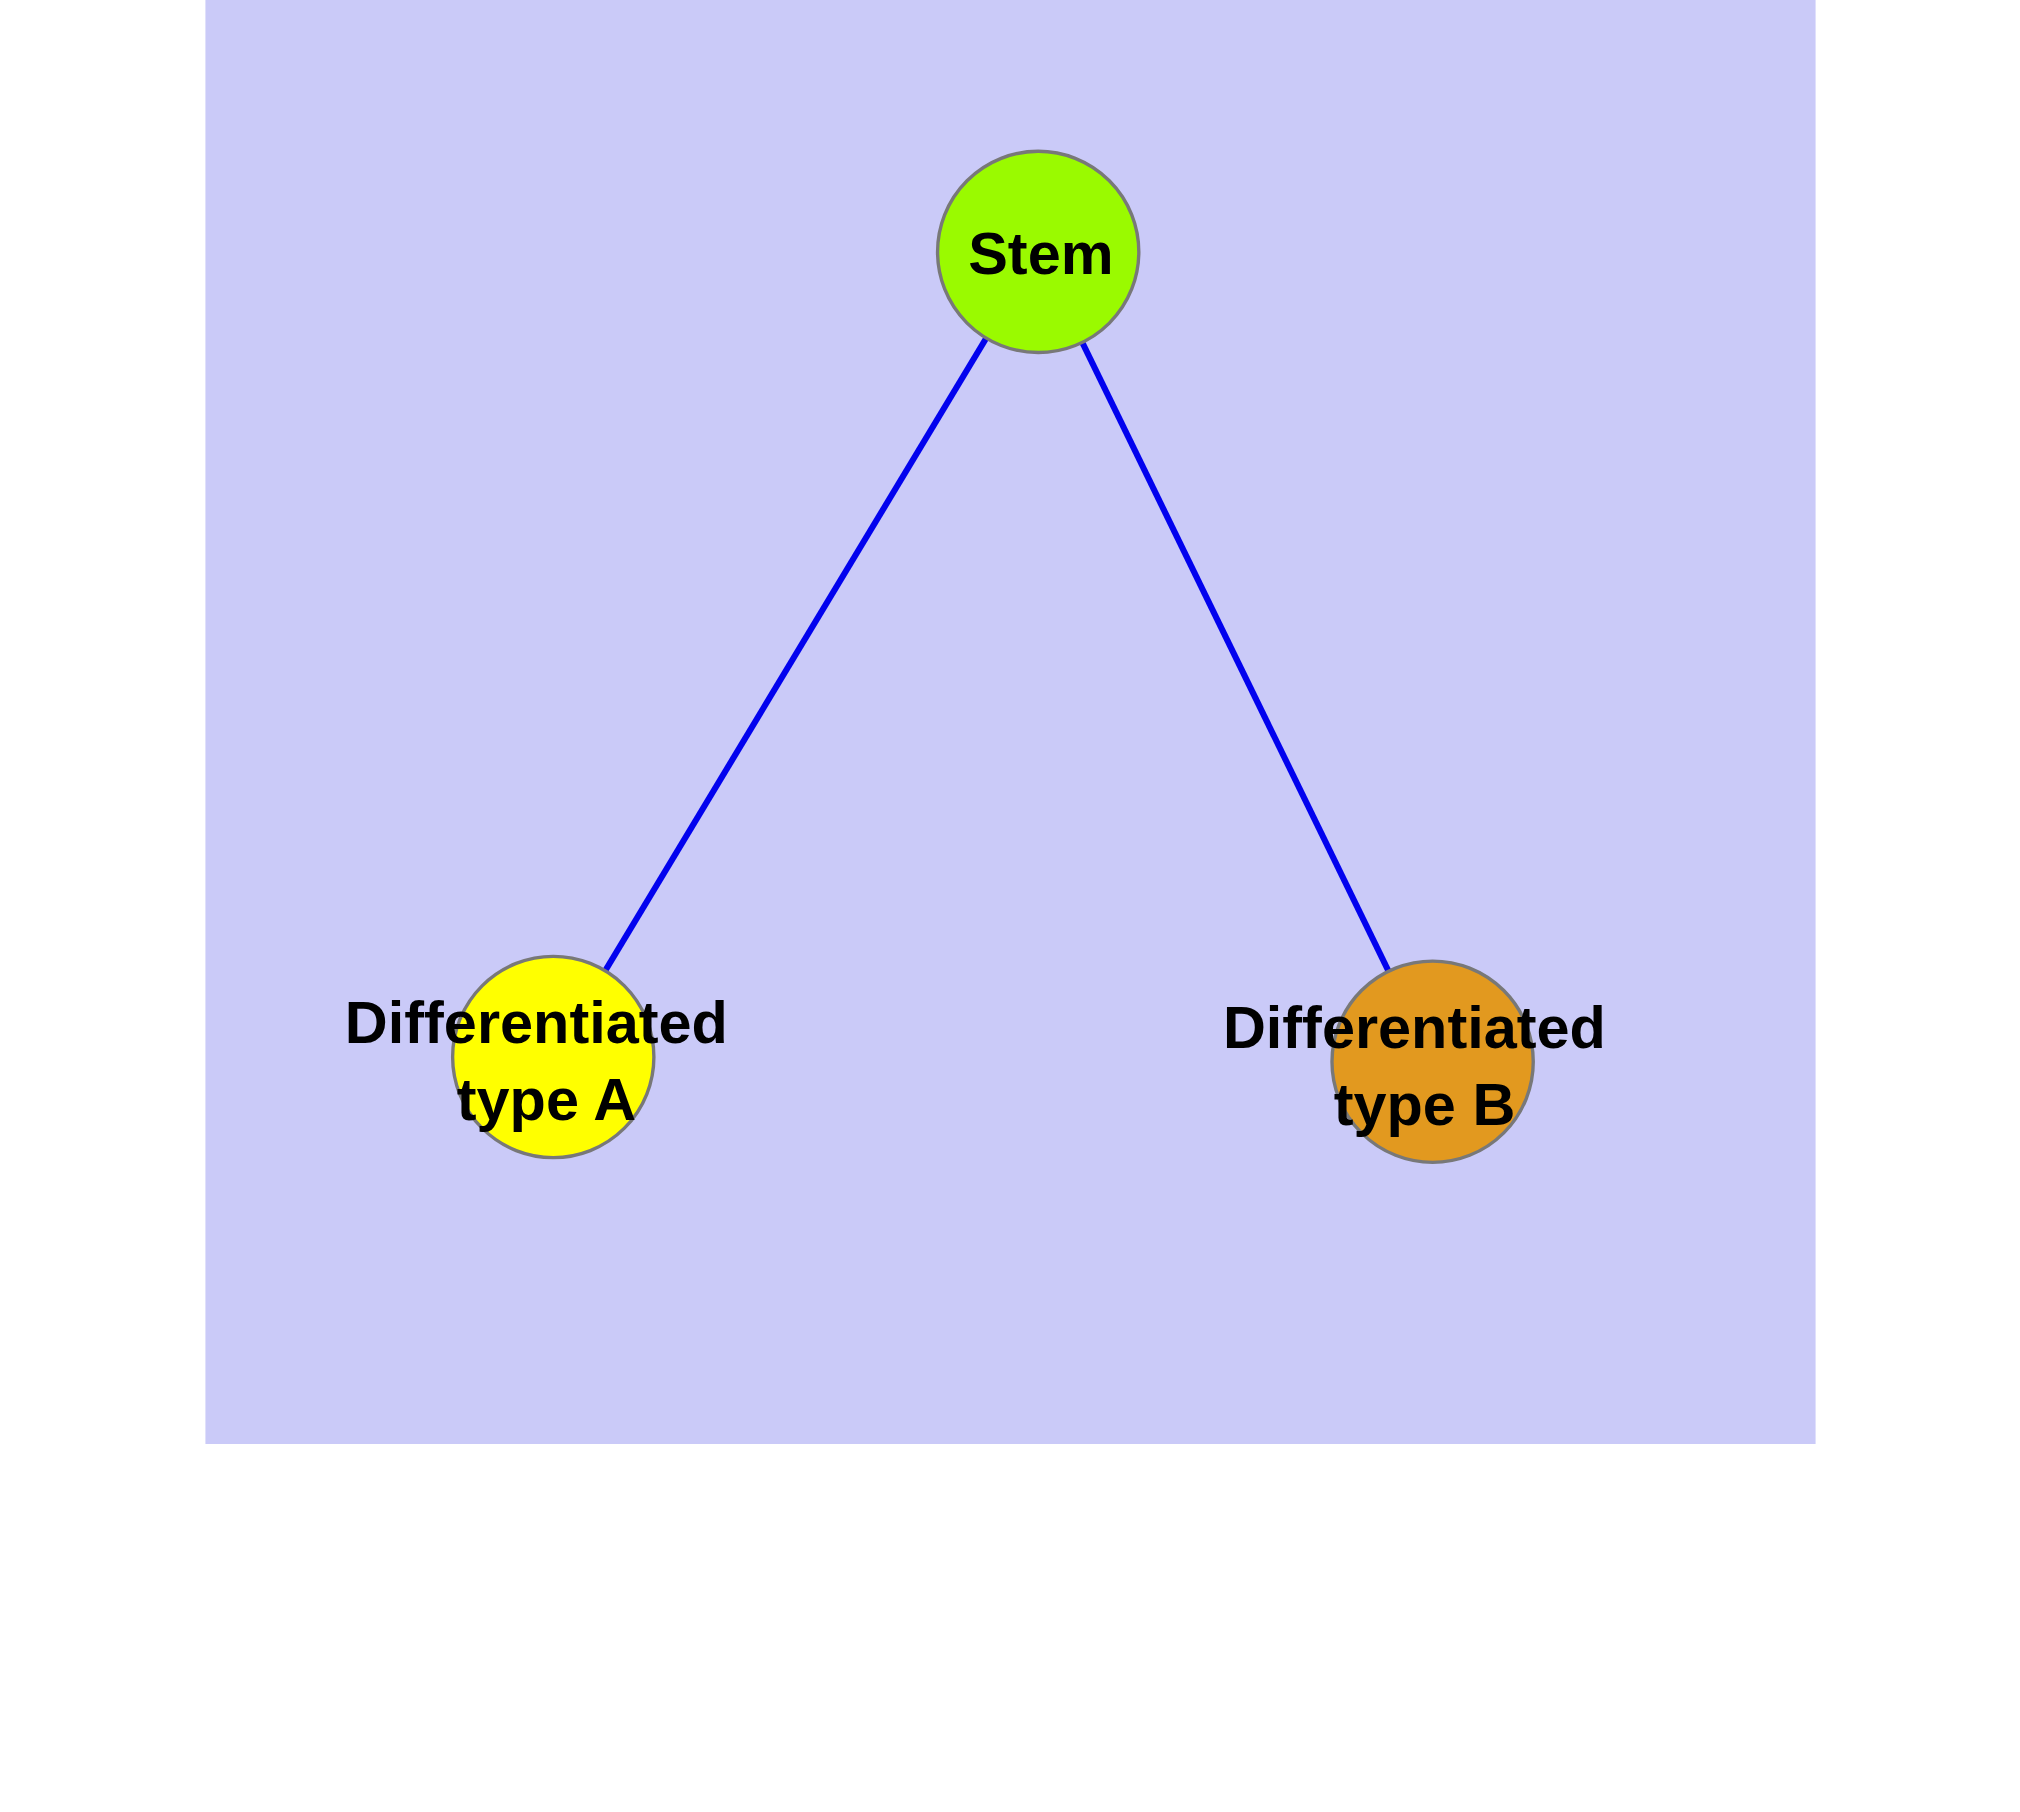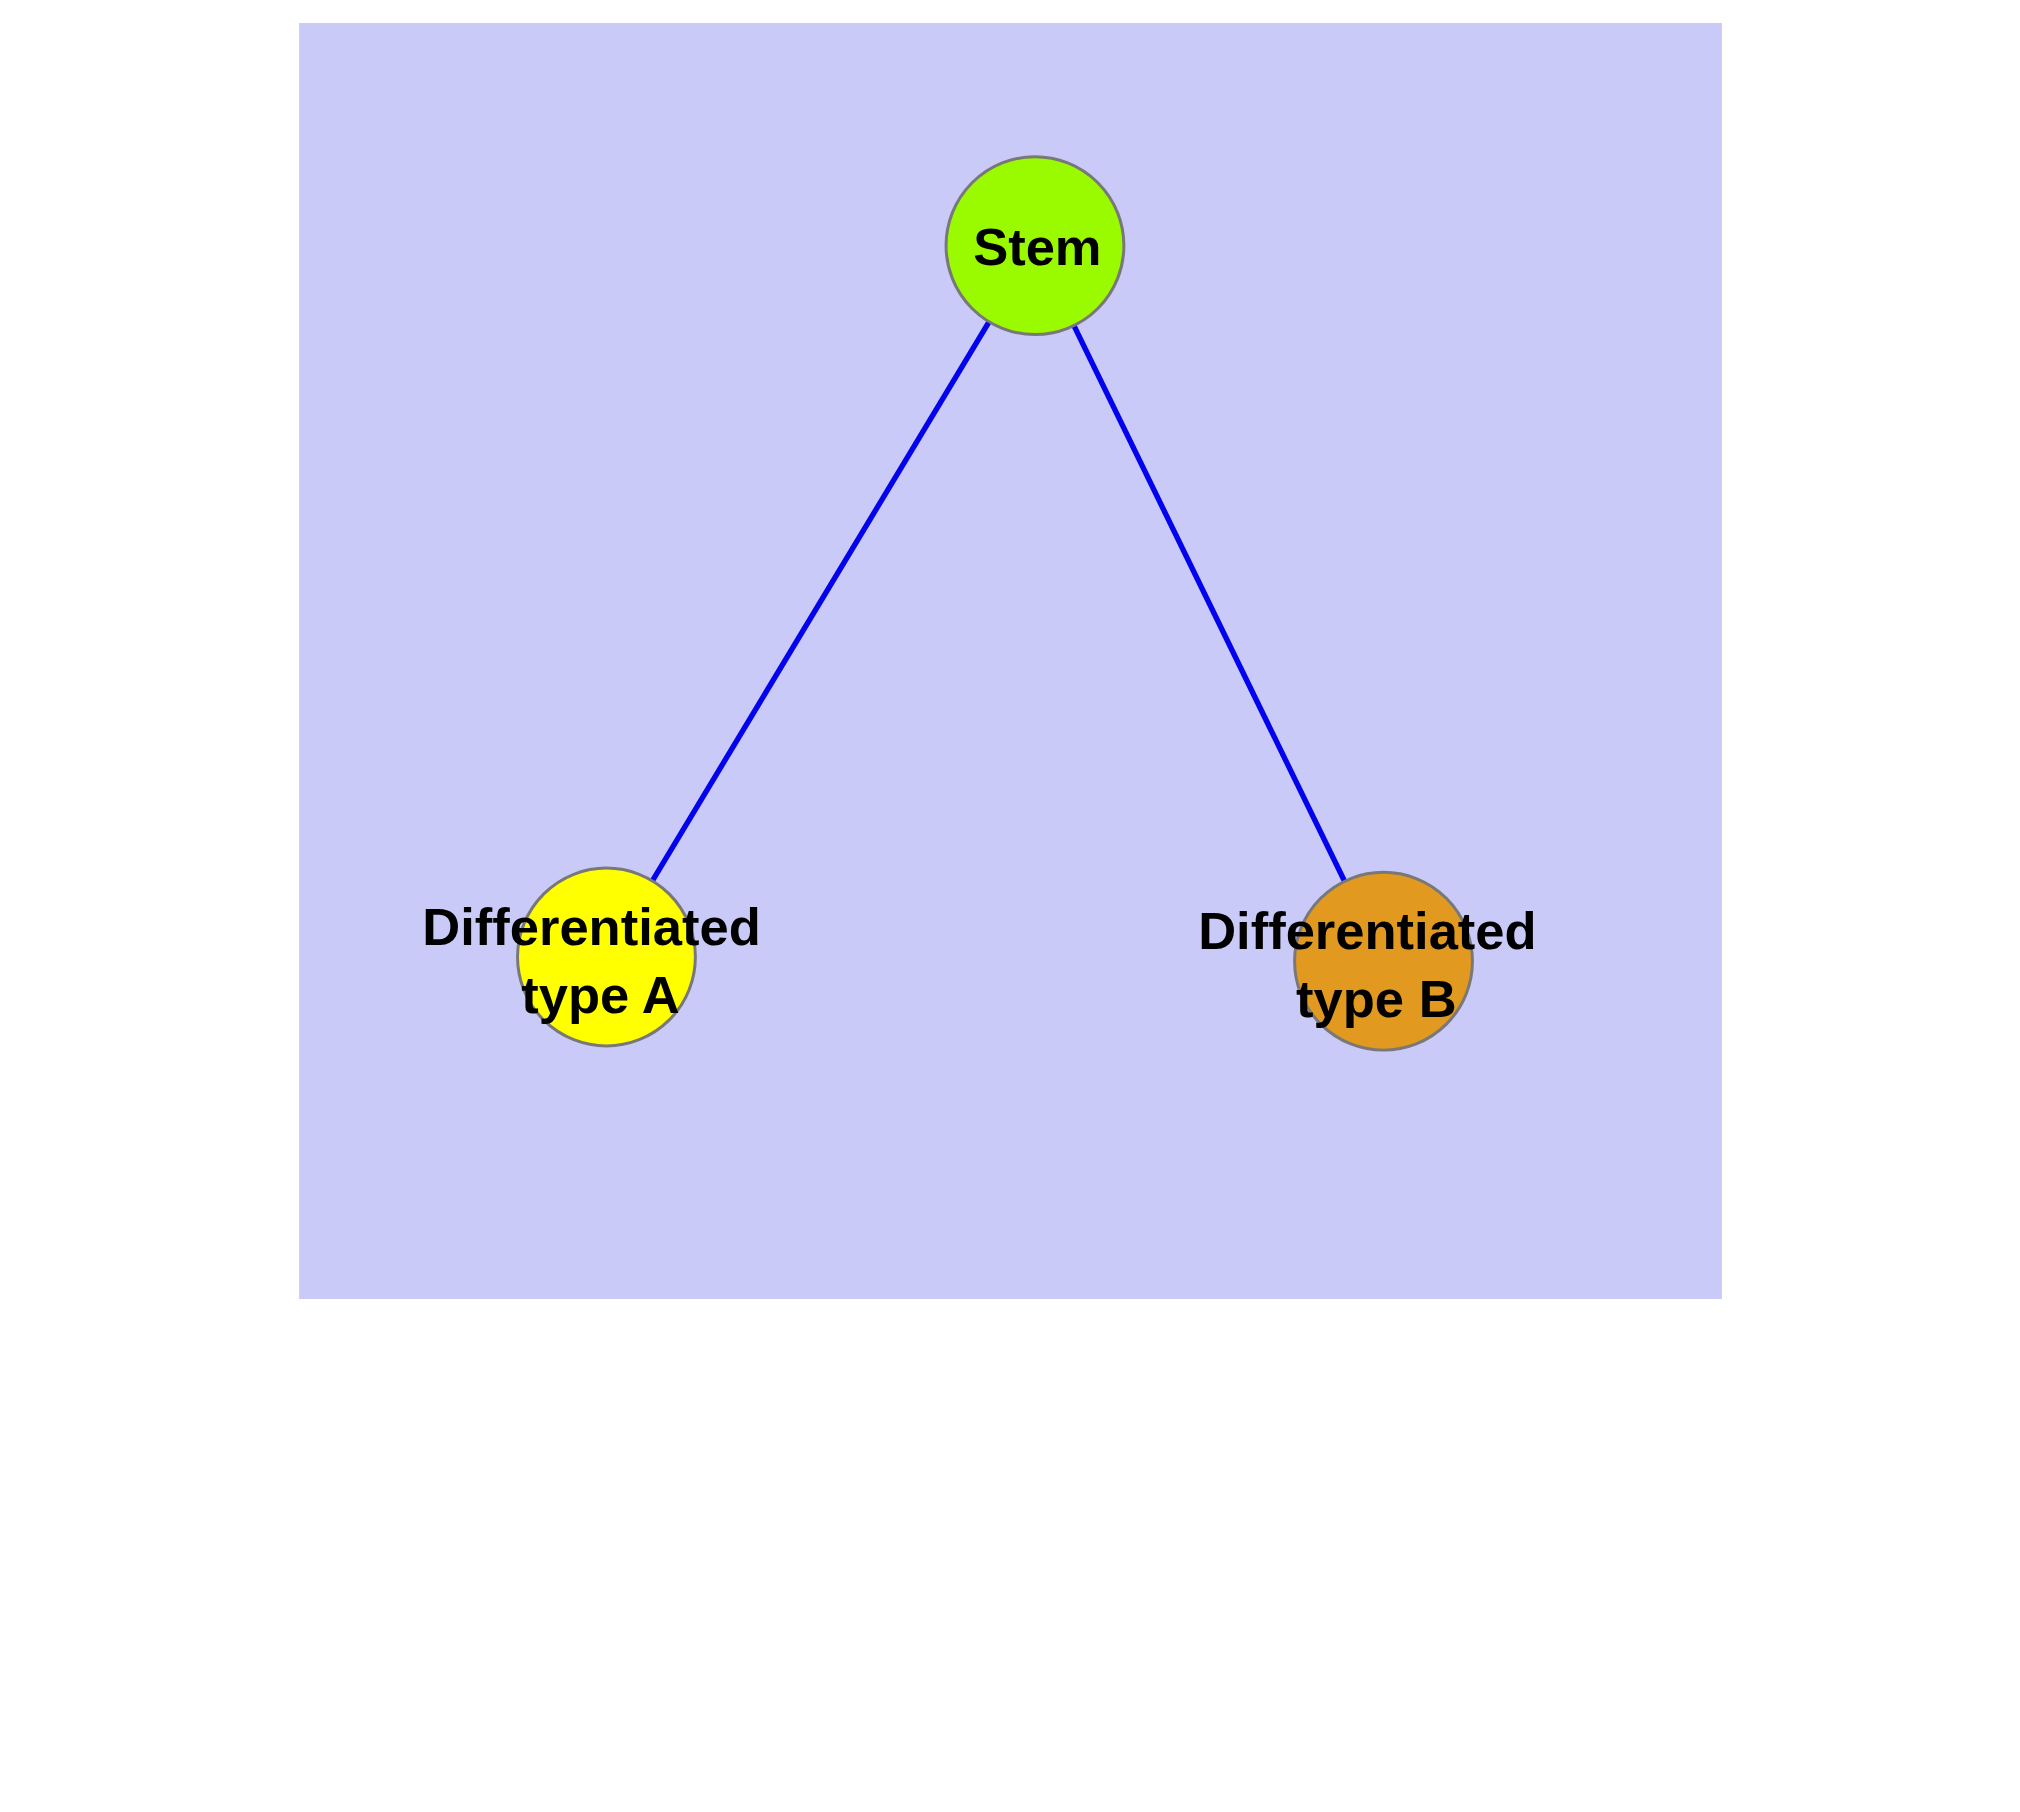--- a/index.html
+++ b/index.html
@@ -3,23 +3,22 @@
 <meta charset="utf-8">
 <style>
   html, body {
     margin: 0;
     padding: 0;
     background: #ffffff;
   }
   .canvas-wrap {
     position: relative;
     width: 2021px;
-    height: 1276px;
+    height: 1444px;
     overflow: hidden;
-    margin-top: 23px;
   }
   .canvas-wrap svg {
     display: block;
     width: 100%;
     height: 100%;
   }
   .edge {
     stroke-width: 9;
     fill: none;
   }

